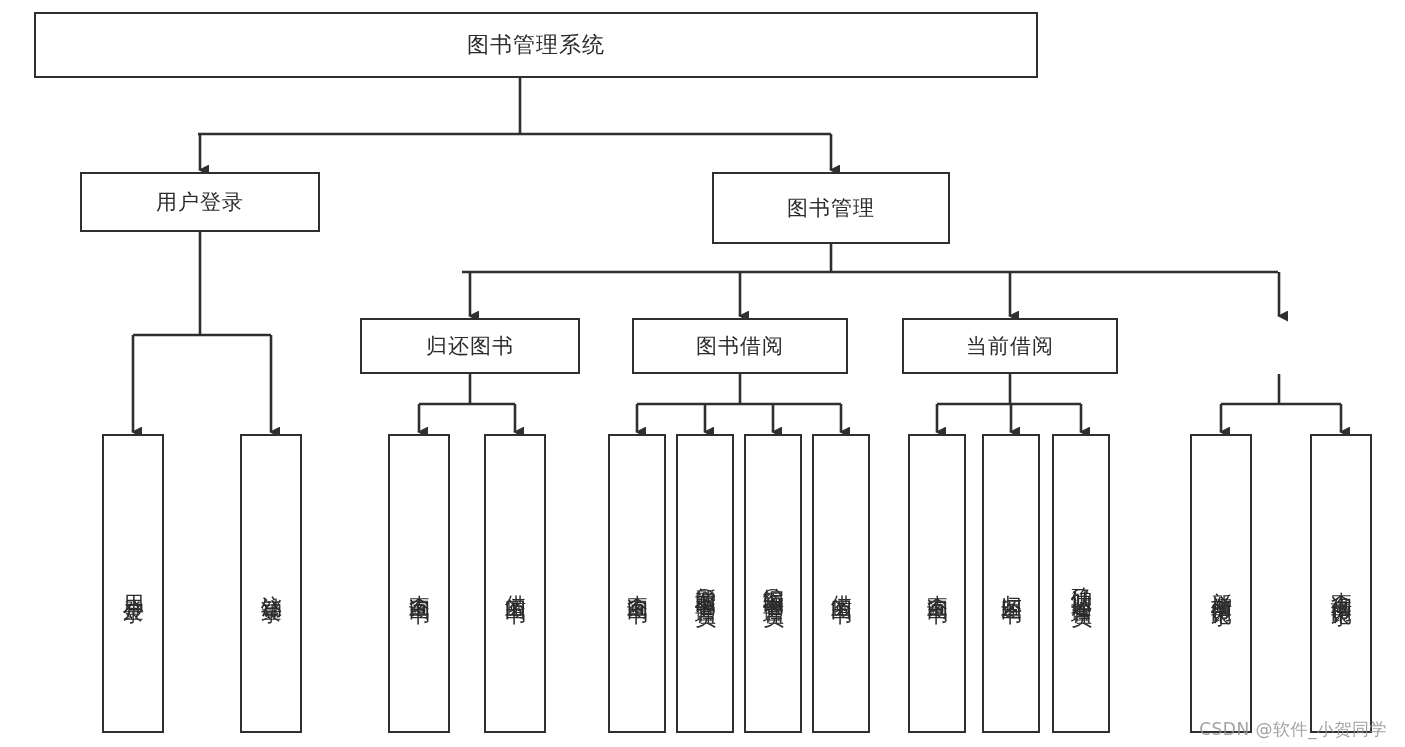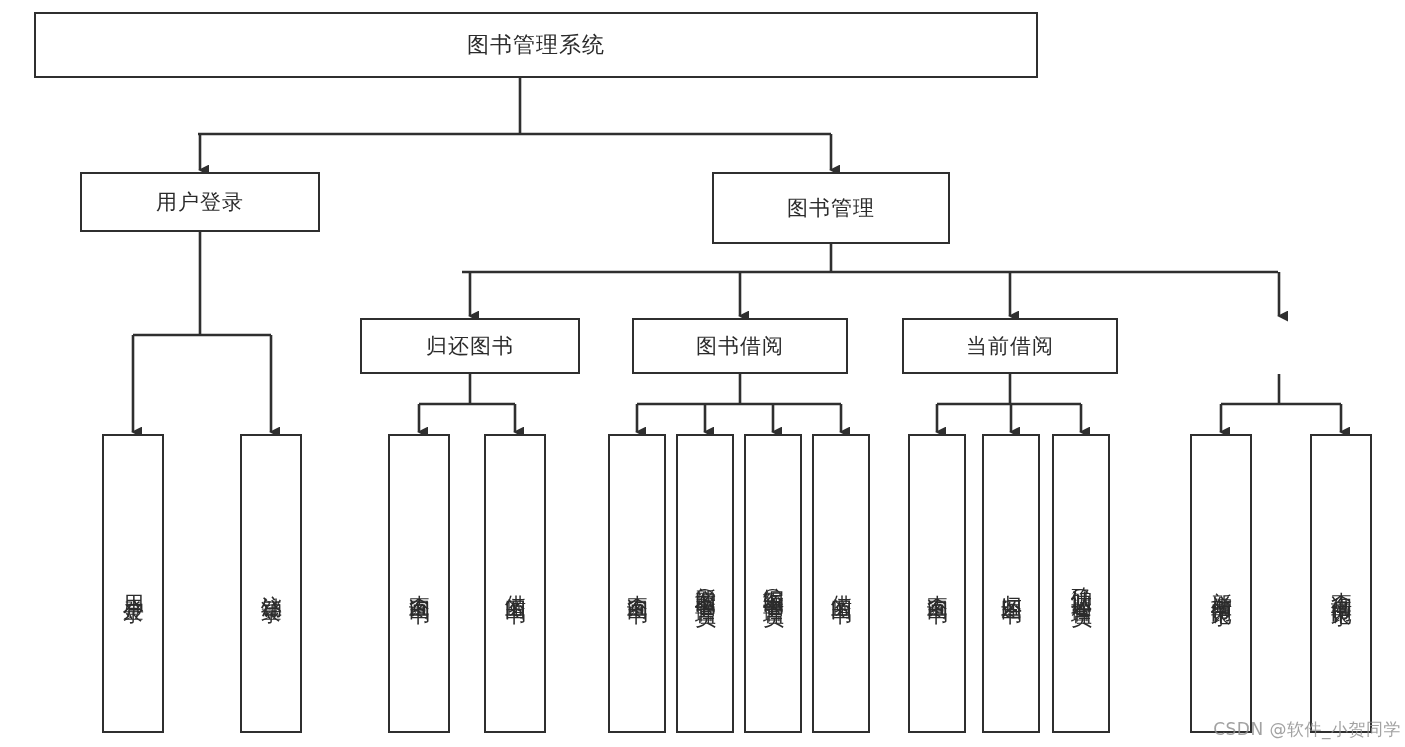--- a/index.html
+++ b/index.html
@@ -43,21 +43,21 @@
     text-orientation:upright;
     font-size:21px;
     letter-spacing:3px;
     line-height:1;
     white-space:nowrap;
     max-height:none;
   }
 
   #watermark{
     position:absolute;
-    right:4px;
+    right:18px;
     bottom:6px;
     font-size:17px;
     color:#8e8e8e;
     opacity:.82;
     letter-spacing:.5px;
     white-space:nowrap;
     pointer-events:none;
     font-family:"DejaVu Sans","Liberation Sans",sans-serif;
   }
 </style>

